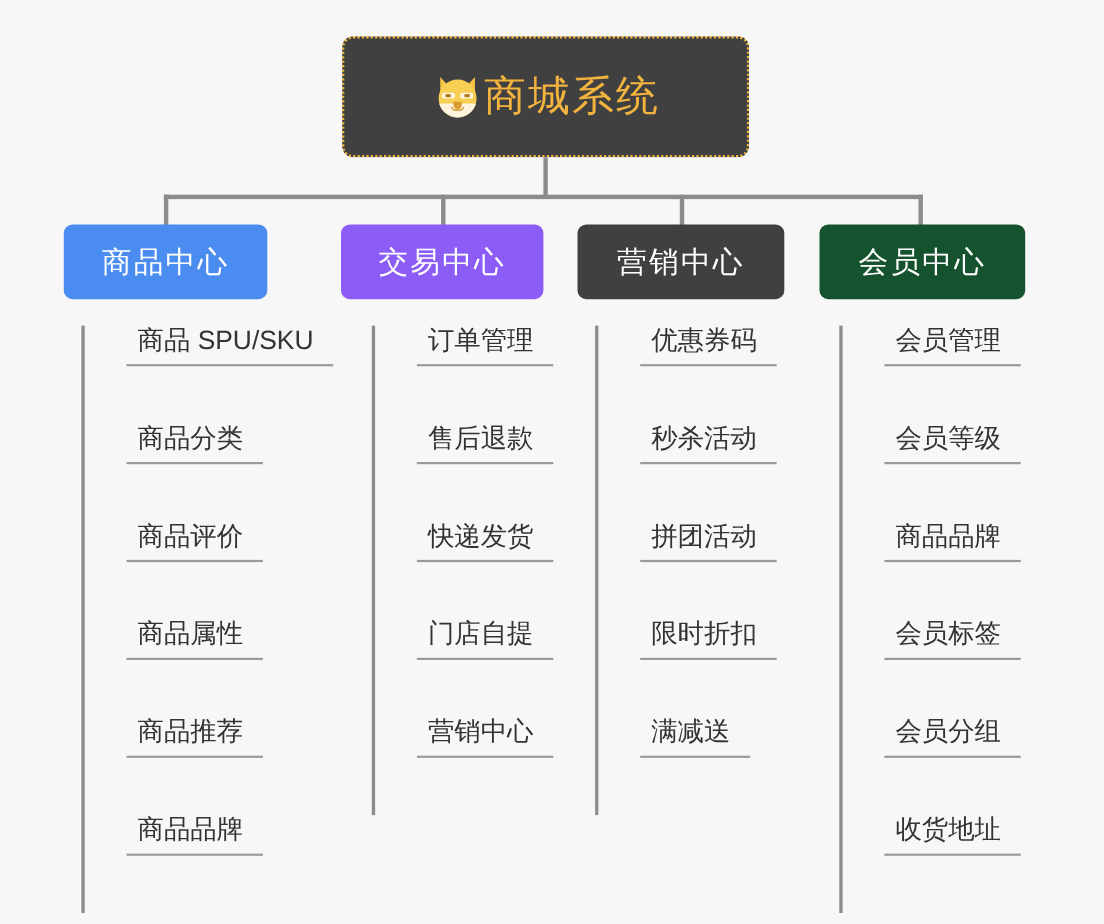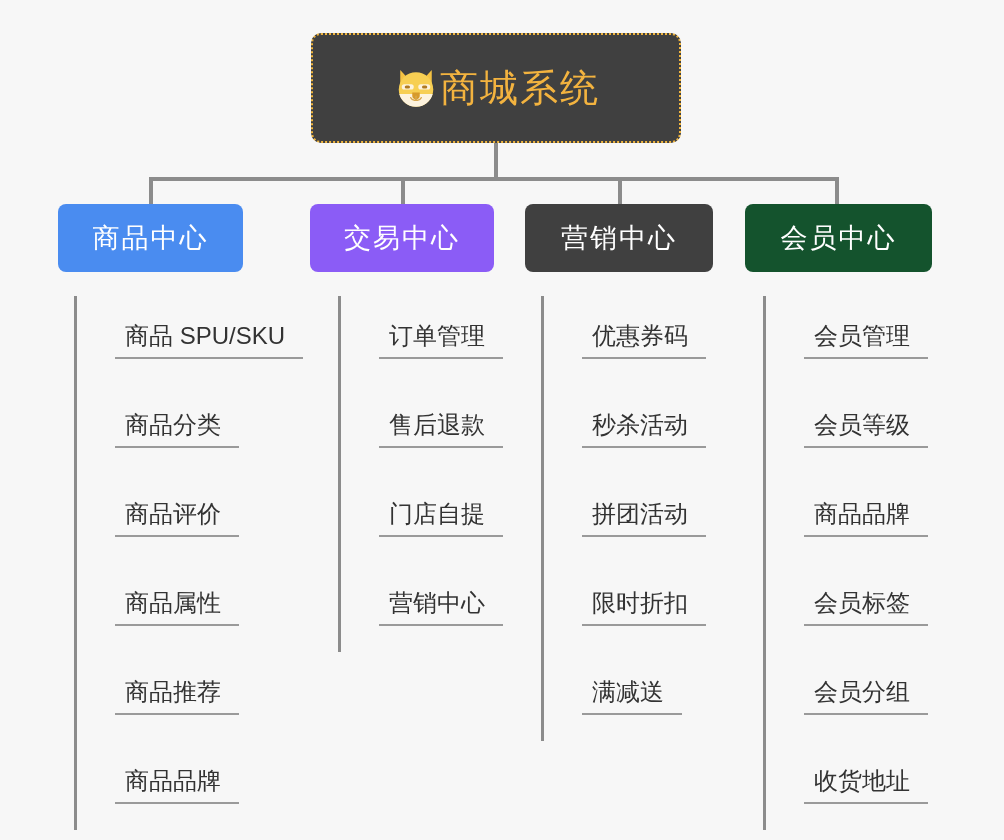--- a/index.html
+++ b/index.html
@@ -74,21 +74,21 @@
 
   .leaf-list {
     position: relative;
     margin-top: 24px;
     padding-left: 14px;
     border-left: 3px solid #8c8c8c;
   }
   .leaf-item {
     height: 89px;
     display: flex;
-    align-items: center;
+    align-items: flex-start;
     padding-left: 24px;
   }
   .leaf-label {
     font-size: 24px;
     color: #333333;
     line-height: 1.15;
     padding: 0 18px 7px 10px;
     border-bottom: 2px solid #9a9a9a;
     white-space: nowrap;
   }
@@ -171,20 +171,23 @@
       <span>交易中心</span>
     </div>
     <div class="leaf-list">
       <div class="leaf-item">
           <span class="leaf-label">订单管理</span>
         </div>
       <div class="leaf-item">
           <span class="leaf-label">售后退款</span>
         </div>
       <div class="leaf-item">
+          <span class="leaf-label">快递发货</span>
+        </div>
+      <div class="leaf-item">
           <span class="leaf-label">门店自提</span>
         </div>
       <div class="leaf-item">
           <span class="leaf-label">营销中心</span>
         </div>
     </div>
   </div>
 
   <div class="branch c2">
     <div class="branch-header" style="background:#404040;">

